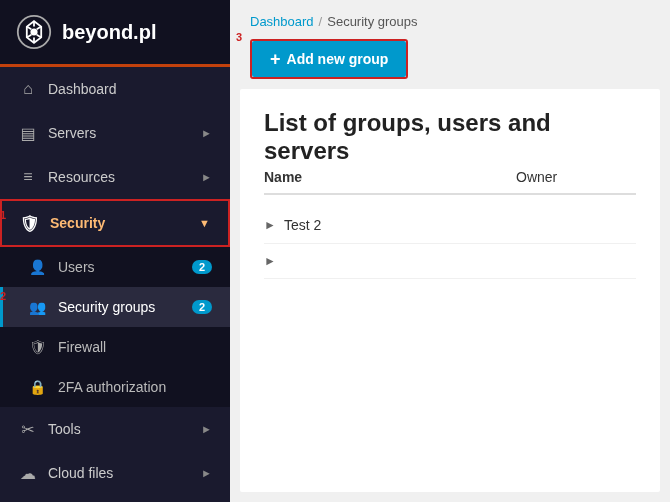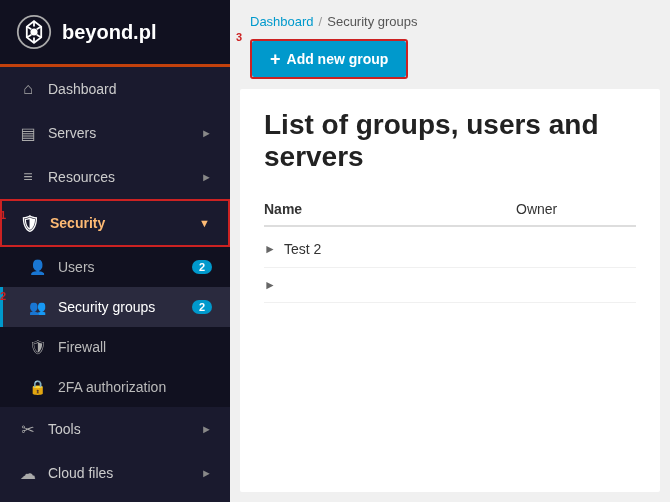--- a/index.html
+++ b/index.html
@@ -36,22 +36,22 @@
     .breadcrumb a { color: #0099cc; text-decoration: none; }
     .breadcrumb-sep { color: #999; }
     .breadcrumb-current { color: #555; }
     .add-btn-container { position: relative; }
     .add-btn-box { border: 2px solid #cc2222; display: inline-block; border-radius: 3px; }
     .add-btn { background: #0099cc; color: #fff; border: none; padding: 9px 18px; font-size: 14px; font-weight: 600; cursor: pointer; border-radius: 2px; display: flex; align-items: center; gap: 6px; }
     .btn-plus { font-size: 18px; font-weight: 700; line-height: 1; }
     .ann3 { position: absolute; left: -14px; top: -8px; font-size: 11px; font-weight: 700; color: #cc2222; }
 
     .main-body { flex: 1; background: #fff; margin: 0 10px 10px; border-radius: 2px; padding: 20px 24px; overflow: auto; }
-    .list-title { font-size: 28px; font-weight: 700; color: #222; margin-bottom: 28px; }
-    .table-header { display: flex; border-bottom: 2px solid #ddd; padding-bottom: 8px; margin-bottom: 4px; justify-content: center; }
+    .list-title { font-size: 24px; font-weight: 700; color: #222; margin-bottom: 4px; }
+    .table-header { display: flex; border-bottom: 2px solid #ddd; padding-bottom: 8px; margin-bottom: 12px; justify-content: center; }
     .col-name { flex: 1; font-weight: 700; color: #333; font-size: 14px; }
     .col-owner { width: 120px; font-weight: 400; color: #333; font-size: 14px; }
     .table-row { display: flex; align-items: center; padding: 10px 0; border-bottom: 1px solid #f0f0f0; color: #333; }
     .table-row .chevron-icon { color: #666; margin-right: 8px; font-size: 12px; }
     .row-name { flex: 1; }
 
     
     .sidebar-wrapper { position: relative; }
     .ann1 { position: absolute; left: 0; top: 209px; font-size: 11px; font-weight: 700; color: #cc2222; z-index: 10; }
     .ann2 { position: absolute; left: 0; top: 290px; font-size: 11px; font-weight: 700; color: #cc2222; z-index: 10; }

